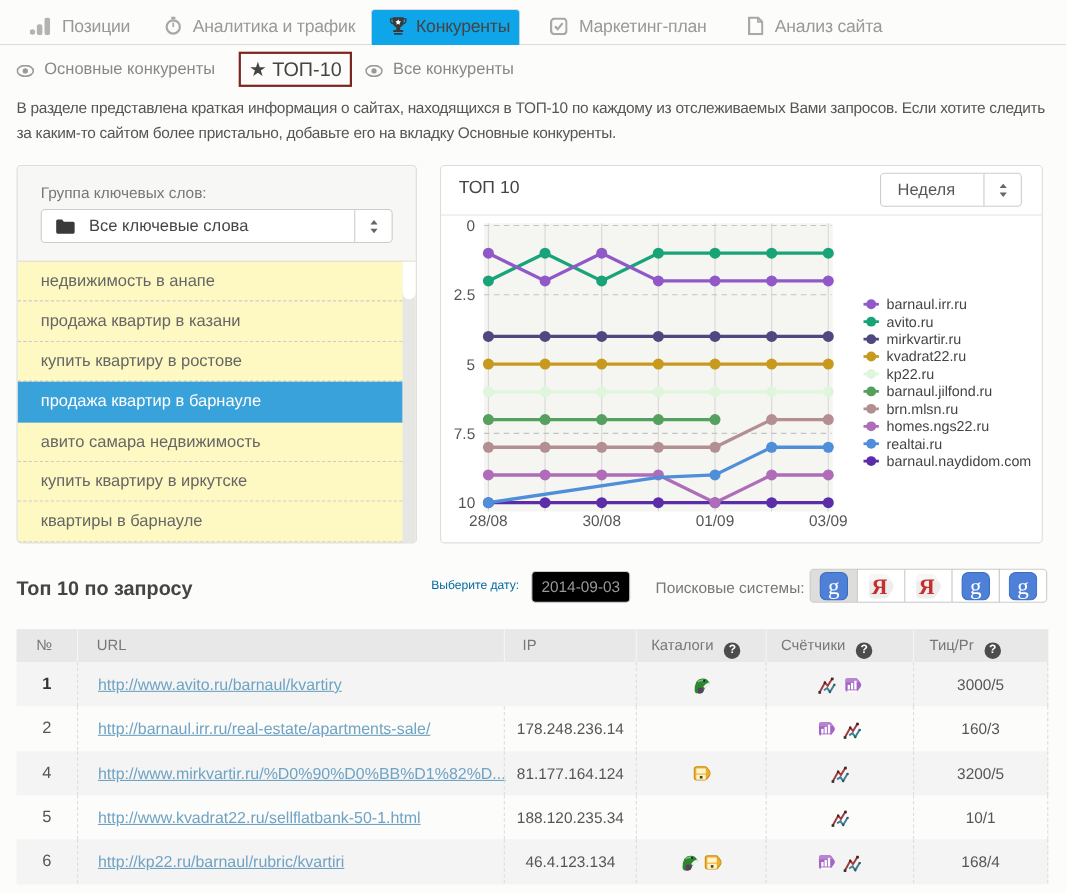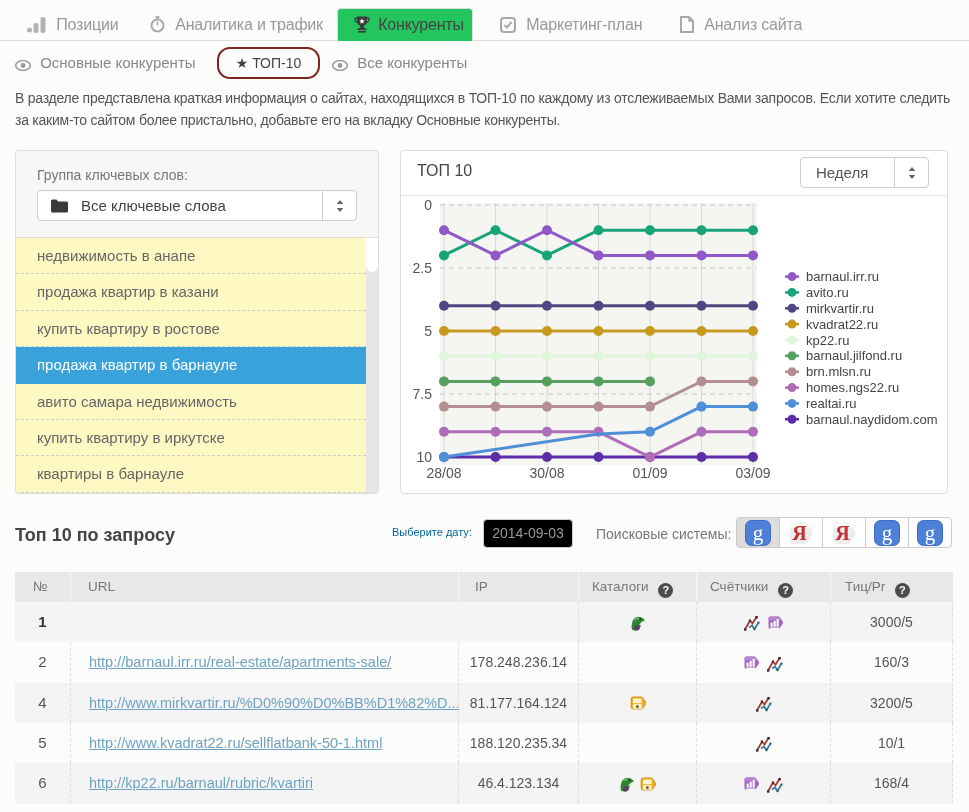--- a/index.html
+++ b/index.html
@@ -2,26 +2,26 @@
 <html><head>
 <meta charset="utf-8">
 <style>
 * { margin:0; padding:0; box-sizing:border-box; }
 html,body { width:969px; height:812px; background:#fcfcfb; font-family:"Liberation Sans",sans-serif; overflow:hidden; }
 .abs { position:absolute; }
 
 #tabline { position:absolute; left:0; top:40px; width:969px; height:1px; background:#ddd; }
 .tab { position:absolute; top:9px; height:32px; line-height:32px; font-size:16px; color:#999; white-space:nowrap; letter-spacing:-0.2px; }
 .tab svg { vertical-align:-3px; margin-right:6px; }
-#tab3 { position:absolute; left:337px; top:8px; width:136px; height:33px; background:#22c55e; border:1px solid #ddd; border-bottom:none; border-radius:4px 4px 0 0; line-height:32px; font-size:16px; color:#444; padding-left:16px; letter-spacing:-0.2px; z-index:2; }
+#tab3 { position:absolute; left:337px; top:8px; width:136px; height:33px; background:#0ea5e9; border:1px solid #ddd; border-bottom:none; border-radius:4px 4px 0 0; line-height:32px; font-size:16px; color:#444; padding-left:16px; letter-spacing:-0.2px; z-index:2; }
 #tab3 svg { vertical-align:-3px; margin-right:4px; }
 
 .sub { position:absolute; top:47px; height:32px; line-height:32px; font-size:15px; color:#888; white-space:nowrap; }
 .sub svg { vertical-align:-3px; margin-right:5px; }
-#top10box { position:absolute; left:217px; top:47px; width:103px; height:32px; border:2px solid #7c241e; border-radius:13px; line-height:28px; text-align:center; font-size:14px; color:#444; }
+#top10box { position:absolute; left:217px; top:47px; width:103px; height:32px; border:2px solid #7c241e; border-radius:0; line-height:28px; text-align:center; font-size:18px; color:#444; }
 
 #desc { position:absolute; left:15px; top:87px; width:962px; font-size:14px; letter-spacing:-0.25px; line-height:22px; color:#555; }
 
 #lp { position:absolute; left:15px; top:150px; width:364px; height:344px; border:1px solid #ddd; border-radius:4px; background:#f7f7f5; overflow:hidden; }
 #lp .label { position:absolute; left:21px; top:16px; font-size:14px; color:#777; }
 #lp .sel { position:absolute; left:21px; top:39px; width:320px; height:31px; background:#fff; border:1px solid #ccc; border-radius:4px; }
 #lp .sel .txt { position:absolute; left:43px; top:0; line-height:29px; font-size:15px; color:#444; }
 #lp .sel .spin { position:absolute; right:0; top:0; width:34px; height:29px; border-left:1px solid #ccc; }
 #kwlist { position:absolute; left:0; top:86px; width:362px; height:256px; background:#fef9c3; border-top:1px solid #ddd; }
 .kw { position:relative; height:36.4px; line-height:36.4px; font-size:15px; color:#666; padding-left:21px; margin-right:12px; border-bottom:1px dashed #ccc; white-space:nowrap; overflow:hidden; }
@@ -318,20 +318,21 @@
     <div style="position:absolute;left:815px;top:0;width:1px;height:30px;background:#f6f6f6;"></div>
   <div class="th" style="left:18px;">№</div>
   <div class="th" style="left:73px;">URL</div>
   <div class="th" style="left:460px;">IP</div>
   <div class="th" style="left:577px;">Каталоги <span class="qm">?</span></div>
   <div class="th" style="left:695px;">Счётчики <span class="qm">?</span></div>
   <div class="th" style="left:830px;">Тиц/Pr <span class="qm">?</span></div>
 </div>
 <div class="row odd" style="top:602px;">
   <div class="cell num" style="font-weight:bold;color:#333;">1</div>
+  <div class="cell urlc csep"><span class="lnk">http://www.avito.ru/barnaul/kvartiry</span></div>
   <div class="cell katc csep"><svg width="16" height="15" viewBox="0 0 16 15">
         <path d="M3.2 3.6 Q5.5 0.6 9.2 0.9 Q13.2 1.2 14.6 4.2 L15.6 5.6 Q12.6 6.4 10.9 9.4 L9.6 12.4 Q8.9 14.4 6.4 14.4 L3.9 14.3 Q1.6 14.1 1.5 11.4 Q1.4 7 3.2 3.6 Z" fill="#2f8432"></path>
         <path d="M14.4 4.4 L15.7 5.8 Q12.6 6.6 10.9 9.6 L9.3 8.4 Q11.5 5.2 14.4 4.4 Z" fill="#edf8ec"></path>
         <path d="M4.6 9.2 L8.8 9.2 L9.6 12.2 Q9 14.4 6.6 14.4 L4.4 14.3 Z" fill="#5c3d63"></path>
         <path d="M4 3.4 Q6.2 1.4 9.4 1.8 L9 3.4 Q6.4 3 4.6 4.4 Z" fill="#7fbf80"></path>
         <circle cx="10.2" cy="2.9" r="0.9" fill="#12240f"></circle>
       </svg></div>
   <div class="cell cntc csep"><svg width="18" height="16" viewBox="0 0 18 16">
         <polyline points="2,14.5 7,5.5 9.5,8.5 13.5,2" fill="none" stroke="#a33b3b" stroke-width="1.8"></polyline>
         <polyline points="6,12.5 9,10.5 11.5,14 15.5,7.5" fill="none" stroke="#3f7f96" stroke-width="1.8"></polyline>

